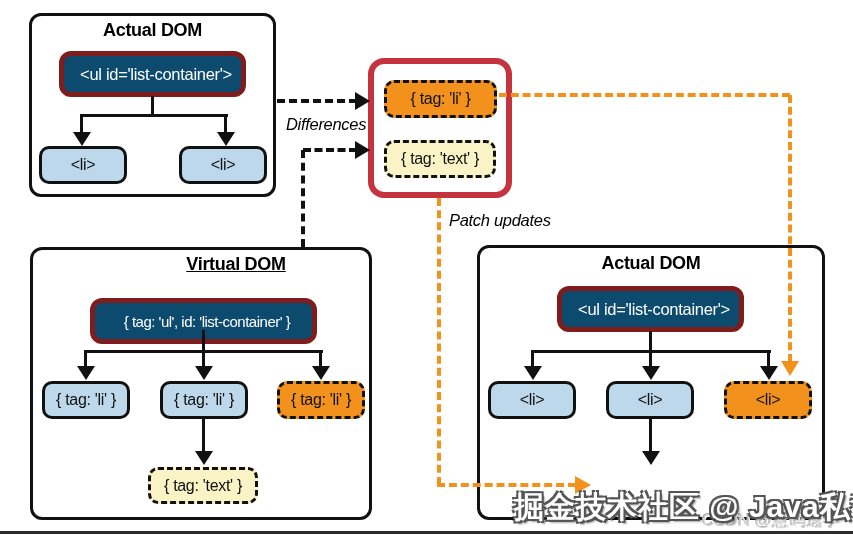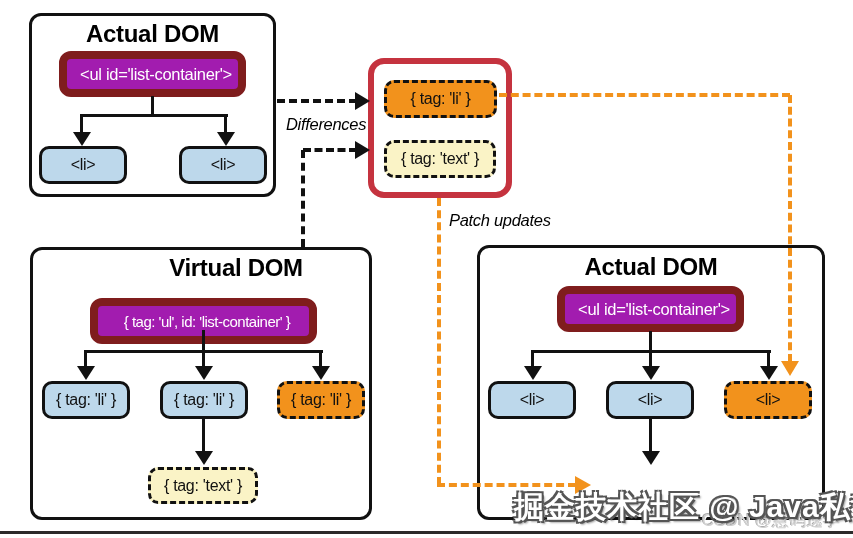--- a/index.html
+++ b/index.html
@@ -5,29 +5,29 @@
   * { margin:0; padding:0; box-sizing:border-box; }
   html,body { background:#fff; }
   #stage {
     position:relative; width:853px; height:538px; overflow:hidden;
     background:#fff; font-family:"Liberation Sans", sans-serif; color:#111;
   }
   .panel {
     position:absolute; background:#fff; border:3px solid #111; border-radius:12px;
   }
   .panel-title {
-    position:absolute; font-weight:bold; font-size:24px; text-align:center;
+    position:absolute; font-weight:bold; font-size:18px; text-align:center;
     letter-spacing:-0.3px; color:#000;
   }
   .node {
     position:absolute; display:flex; align-items:center; justify-content:center;
     border-radius:10px; font-size:16px; letter-spacing:-0.3px; color:#111;
     white-space:nowrap;
   }
-  .node.blue   { background:#a21caf; color:#fff; border:8px solid #7f1d1d; border-radius:12px; font-size:16.5px;padding-left:7px; }
+  .node.blue   { background:#0c4a6e; color:#fff; border:5px solid #7f1d1d; border-radius:12px; font-size:16.5px;padding-left:7px; }
   .node.blue.long { font-size:15px; letter-spacing:-0.5px;margin-top:13px; }
   .node.lightblue { background:#BDD8EB; border:3px solid #111; }
   .node.orange { background:#F2921C; border:3px dashed #111; }
   .node.yellow { background:#FAF3C6; border:3px dashed #111; }
   .hline { position:absolute; height:3px; background:#111; }
   .vline { position:absolute; width:3px;  background:#111; }
   .dash-h  { position:absolute; height:0; border-top:4px dashed #111; }
   .dash-v  { position:absolute; width:0;  border-left:4px dashed #111; }
   .odash-h { position:absolute; height:0; border-top:4px dashed #F2921C; }
   .odash-v { position:absolute; width:0;  border-left:4px dashed #F2921C; }
@@ -90,21 +90,21 @@
   <div class="odash-h lines" style="left:499px; top:93px; width:291px;"></div>
   <div class="odash-v lines" style="left:788px; top:95px; height:267px;"></div>
   <div class="oarr-down lines" style="left:781px; top:361px;"></div>
 
   <div class="odash-v lines" style="left:437px; top:198px; height:287px;"></div>
   <div class="odash-h lines" style="left:437px; top:483px; width:139px;"></div>
   <div class="oarr-right lines" style="left:575px; top:476px;"></div>
   <div class="flow-label" style="left:449px; top:211px;">Patch updates</div>
 
   <div class="panel" style="left:30px; top:247px; width:342px; height:273px;"></div>
-  <div class="panel-title" style="left:30px; top:254px; width:412px;">Virtual DOM</div>
+  <div class="panel-title" style="left:30px; top:254px; width:412px;text-decoration:underline;">Virtual DOM</div>
   <div class="node blue long" style="left:90px; top:285px; width:227px; height:46px;">{ tag: 'ul', id: 'list-container' }</div>
 
   <div class="vline lines" style="left:202px; top:330px; height:23px;"></div>
   <div class="hline lines" style="left:84px; top:350px; width:239px;"></div>
   <div class="vline lines" style="left:84px; top:350px; height:18px;"></div>
   <div class="arr-down lines" style="left:77px; top:366px;"></div>
   <div class="vline lines" style="left:202px; top:350px; height:18px;"></div>
   <div class="arr-down lines" style="left:195px; top:366px;"></div>
   <div class="vline lines" style="left:319px; top:350px; height:18px;"></div>
   <div class="arr-down lines" style="left:312px; top:366px;"></div>

